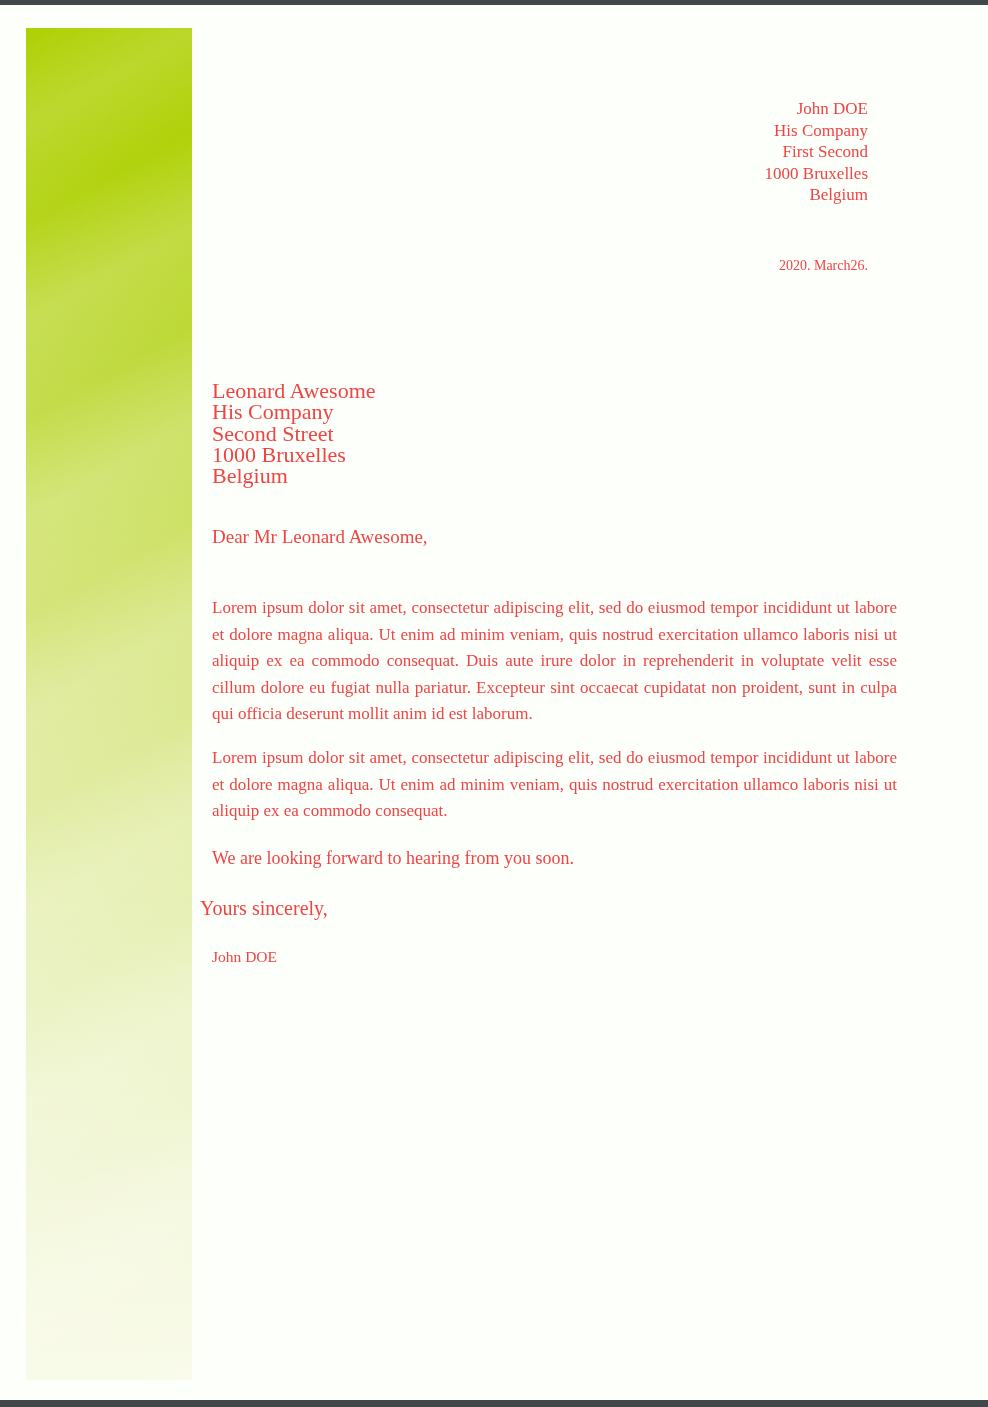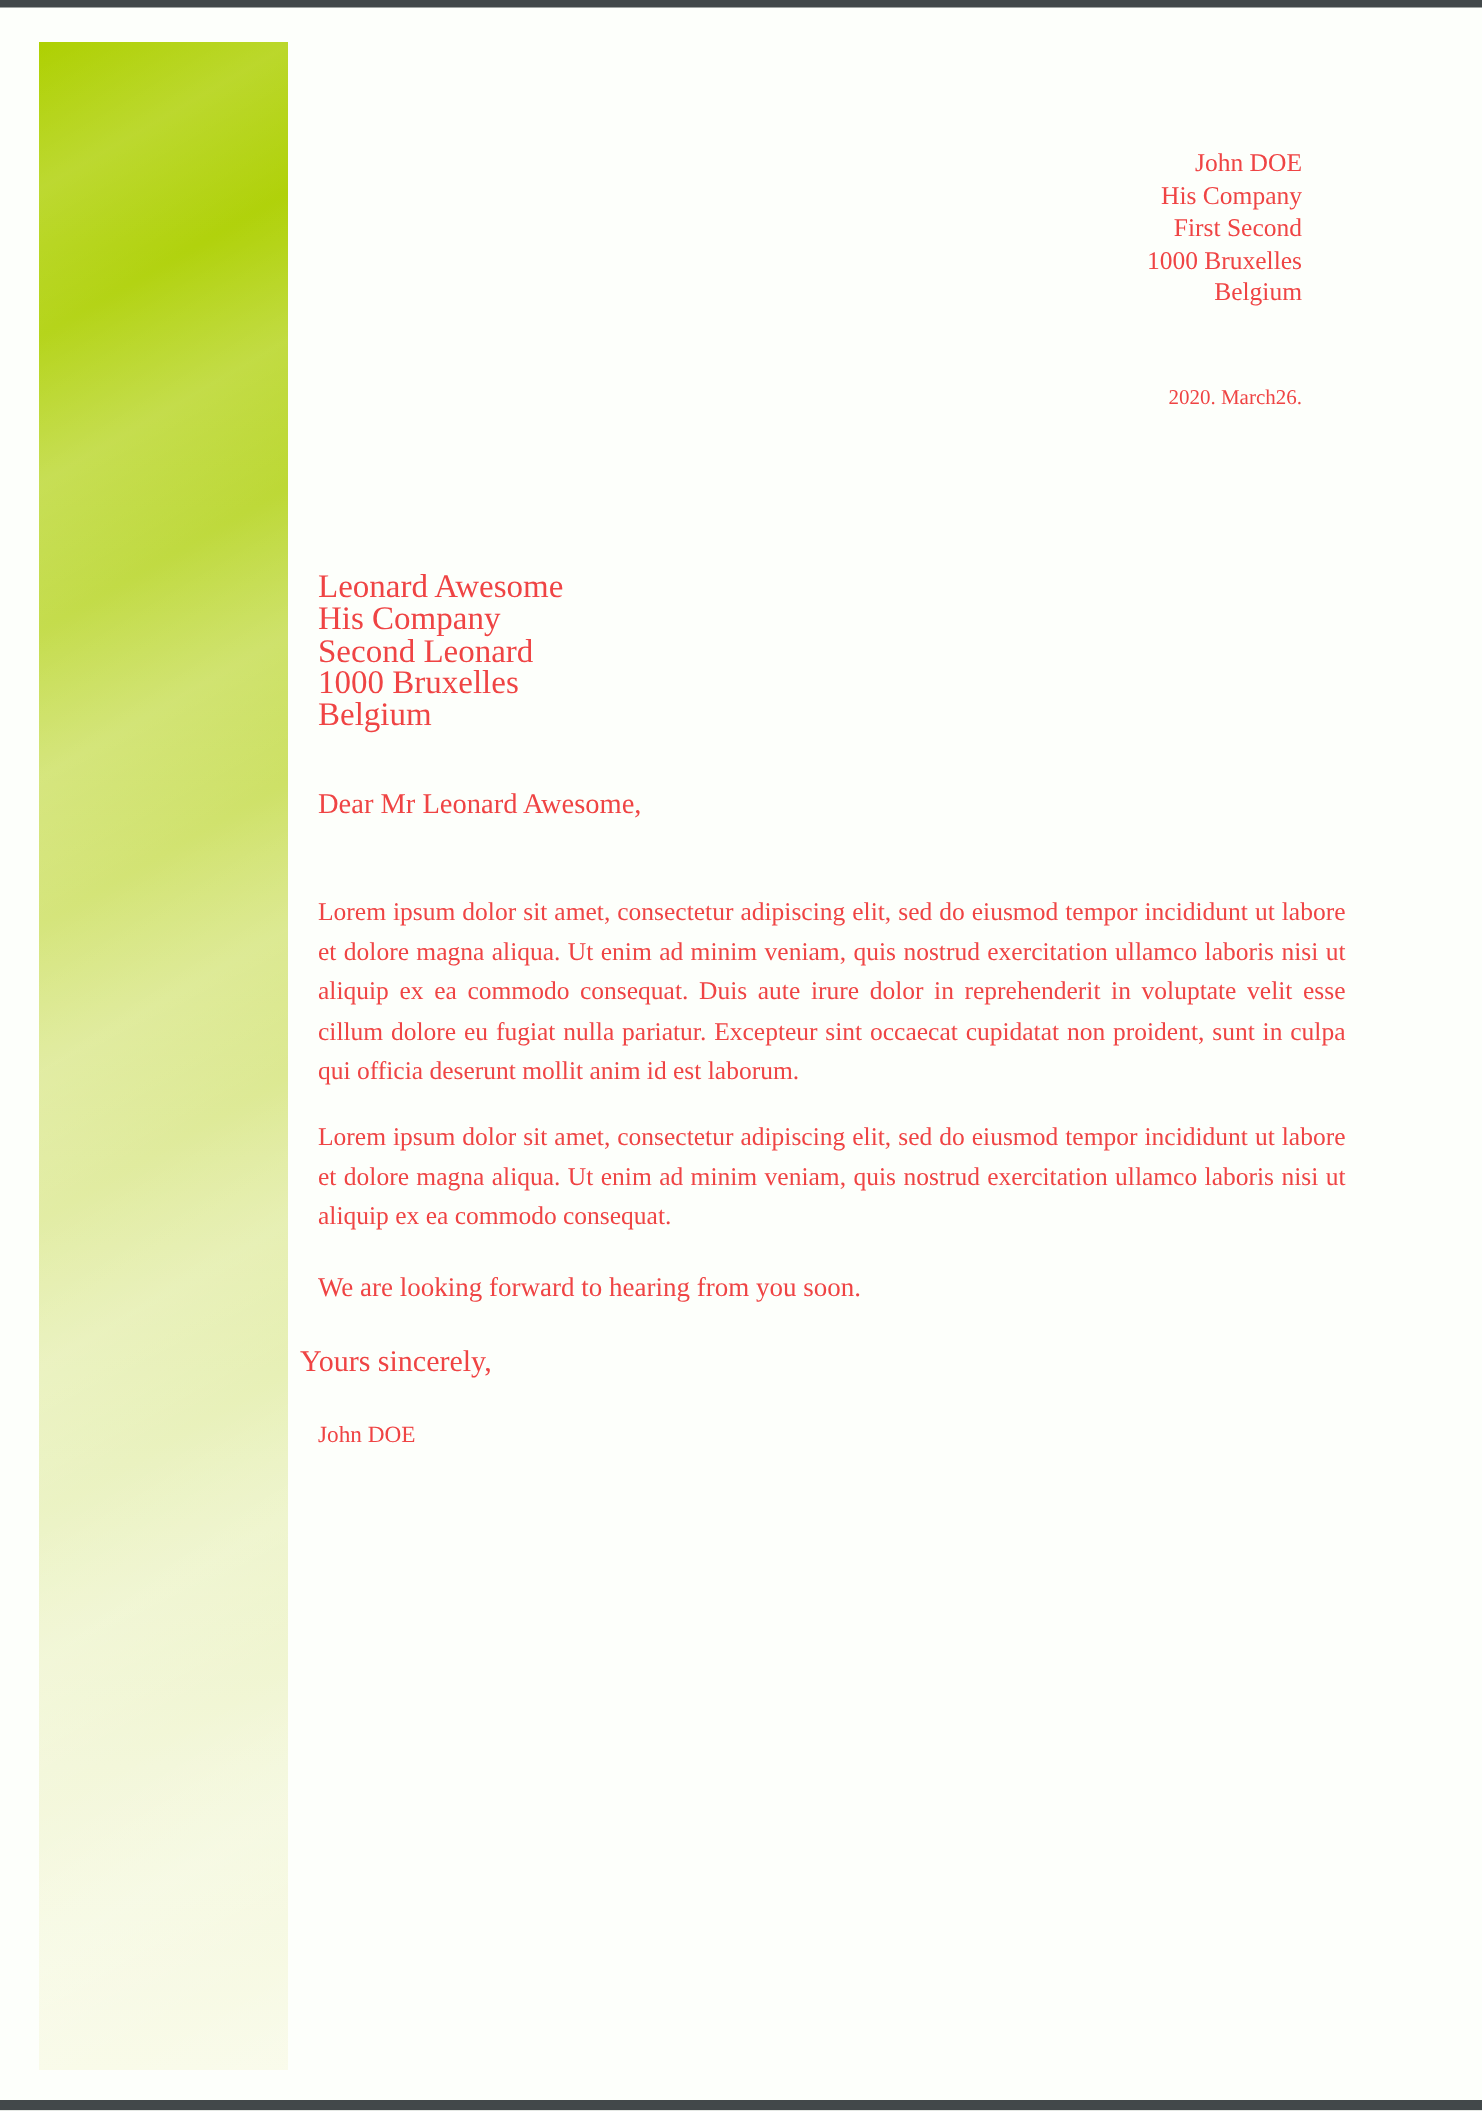--- a/index.html
+++ b/index.html
@@ -126,21 +126,21 @@
     <div>First Second</div>
     <div>1000 Bruxelles</div>
     <div>Belgium</div>
   </div>
 
   <div class="date-line">2020. March26.</div>
 
   <div class="recipient-block">
     <div>Leonard Awesome</div>
     <div>His Company</div>
-    <div>Second Leonard</div>
+    <div>Second Street</div>
     <div>1000 Bruxelles</div>
     <div>Belgium</div>
   </div>
 
   <div class="salutation">Dear Mr Leonard Awesome,</div>
 
   <p class="body-para p1">Lorem ipsum dolor sit amet, consectetur adipiscing elit, sed do eiusmod tempor incididunt ut labore et dolore magna aliqua. Ut enim ad minim veniam, quis nostrud exercitation ullamco laboris nisi ut aliquip ex ea commodo consequat. Duis aute irure dolor in reprehenderit in voluptate velit esse cillum dolore eu fugiat nulla pariatur. Excepteur sint occaecat cupidatat non proident, sunt in culpa qui officia deserunt mollit anim id est laborum.</p>
 
   <p class="body-para p2">Lorem ipsum dolor sit amet, consectetur adipiscing elit, sed do eiusmod tempor incididunt ut labore et dolore magna aliqua. Ut enim ad minim veniam, quis nostrud exercitation ullamco laboris nisi ut aliquip ex ea commodo consequat.</p>
 

